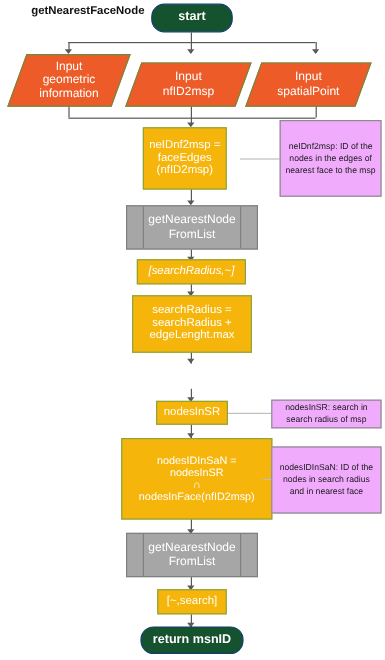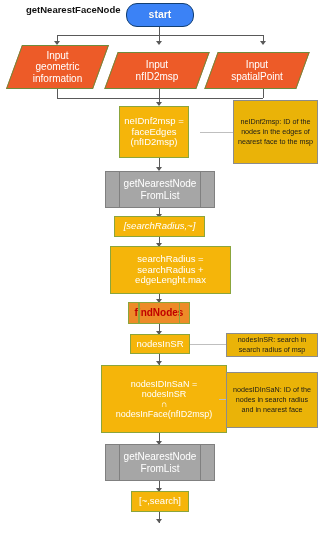--- a/index.html
+++ b/index.html
@@ -22,21 +22,21 @@
     box-sizing: border-box;
     display: flex;
     align-items: center;
     justify-content: center;
     text-align: center;
     line-height: 1.12;
     color: #ffffff;
   }
   
   .terminator {
-    background: #3b82f6;
+    background: #14532d;
     border: 1px solid #123f72;
     border-radius: 11px;
     font-size: 10.5px;
     font-weight: 600;
     color: #ffffff;
     text-shadow: 0 0 1px rgba(0,0,0,.25);
   }
   
   .io-wrap {
     position: absolute;
@@ -100,21 +100,21 @@
     top: 0; bottom: 0;
     width: 1.5px;
     background: #8BA53C;
   }
   .sub-orange::before { left: 9px; }
   .sub-orange::after  { right: 9px; }
   
   .note {
     position: absolute;
     box-sizing: border-box;
-    background: #eab308;
+    background: #f0abfc;
     border: 1px solid #8C8C8C;
     color: #1a1a1a;
     font-size: 7.2px;
     line-height: 1.35;
     display: flex;
     align-items: center;
     justify-content: center;
     text-align: center;
     padding: 2px 3px;
   }
@@ -203,28 +203,27 @@
 FromList</div>
 
   <div class="vline" style="left:159px; top:208px; height:10px;"></div>
   <div class="arrow" style="left:156px; top:214px;"></div>
 
   <div class="node process" style="left:114px; top:216px; width:91px; height:21px;font-style:italic;">[searchRadius,~]</div>
 
   <div class="vline" style="left:159px; top:237px; height:10px;"></div>
   <div class="arrow" style="left:156px; top:243px;"></div>
 
-  <div class="node process" style="left:110px; top:246px; width:121px; height:48px;">searchRadius =
+  <div class="node process" style="left:110px; top:246px; width:100px; height:48px;">searchRadius =
 searchRadius +
 edgeLenght.max</div>
 
   <div class="vline" style="left:159px; top:294px; height:9px;"></div>
   <div class="arrow" style="left:156px; top:299px;"></div>
 
-  <div class="node subroutine sub-orange" style="left:128px; top:302px; width:62px; height:22px;">findNodes</div>
 
   <div class="vline" style="left:159px; top:324px; height:11px;"></div>
   <div class="arrow" style="left:156px; top:331px;"></div>
 
   <div class="node process" style="left:130px; top:334px; width:60px; height:20px;">nodesInSR</div>
 
   <div class="leader" style="left:190px; top:344px; width:36px;"></div>
   <div class="note" style="left:226px; top:333px; width:92px; height:24px;">nodesInSR: search in search radius of msp</div>
 
   <div class="vline" style="left:159px; top:354px; height:11px;"></div>
@@ -245,14 +244,15 @@
 FromList</div>
 
   <div class="vline" style="left:159px; top:481px; height:11px;"></div>
   <div class="arrow" style="left:156px; top:488px;"></div>
 
   <div class="node process" style="left:131px; top:491px; width:58px; height:21px;">[~,search]</div>
 
   <div class="vline" style="left:159px; top:512px; height:11px;"></div>
   <div class="arrow" style="left:156px; top:519px;"></div>
 
+  <div class="node terminator" style="left:117px; top:522px; width:86px; height:23px;">return msnID</div>
 
 </div>
 
 </body></html>

